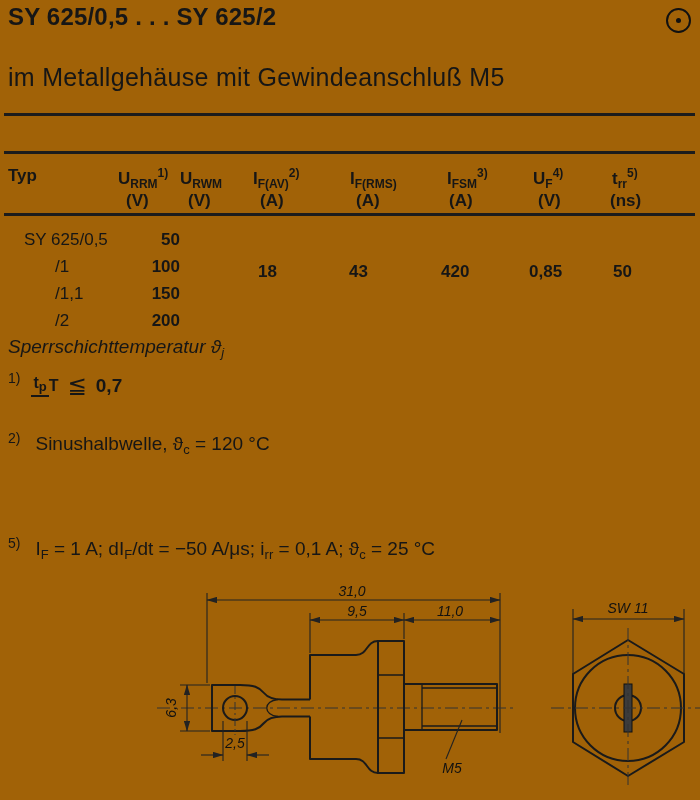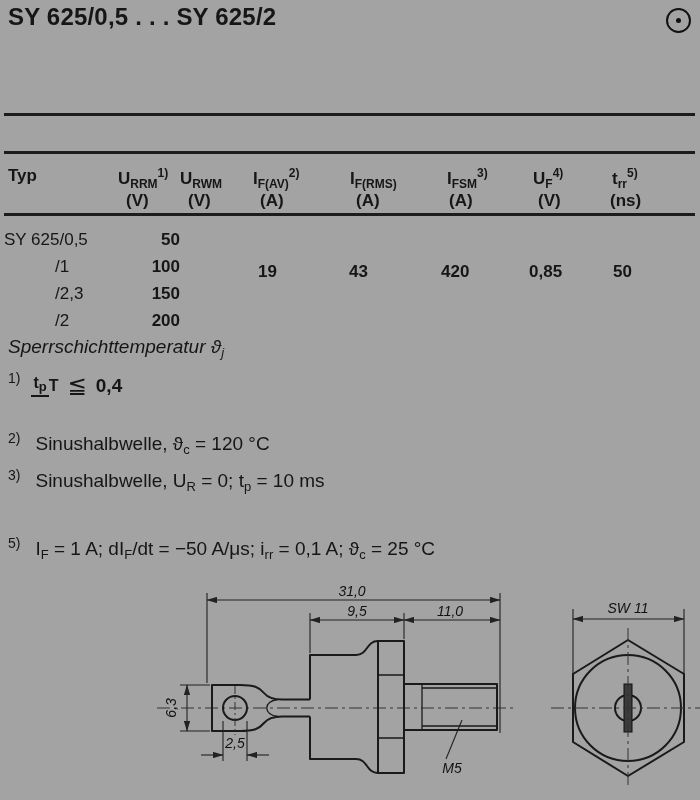--- a/index.html
+++ b/index.html
@@ -1,38 +1,38 @@
 <!DOCTYPE html>
 <html><head>
 <meta charset="utf-8">
 <style>
   html,body{margin:0;padding:0;background:#ddd;}
   .page{
-    position:relative;width:700px;height:800px;background:#a3a3a3;
+    position:relative;width:700px;height:800px;background:#a16207;
     font-family:"Liberation Sans","DejaVu Sans",sans-serif;color:#161616;
     overflow:hidden;margin:0 auto;
   }
   
   .title{position:absolute;left:8px;top:3px;font-size:24px;font-weight:bold;letter-spacing:.2px;}
   .subtitle{position:absolute;left:8px;font-size:25px;font-weight:400;letter-spacing:.3px;}
   .sub1{top:35px}
   .sub2{top:63px}
   .dot-icon{position:absolute;left:666px;top:8px;width:21px;height:21px;border:2.5px solid #111;border-radius:50%;}
   .dot-icon::after{content:"";position:absolute;left:8px;top:8px;width:5px;height:5px;background:#111;border-radius:50%;}
   .rule{position:absolute;left:4px;right:5px;height:3px;background:#1c1c1c;}
   .r1{top:113px}.r2{top:151px}.r3{top:213px}
   
   .th,.tu{position:absolute;font-size:17px;font-weight:bold;white-space:nowrap;}
   .th{top:166px}.tu{top:191px}
   .th sub{font-size:12px;vertical-align:-4px;font-weight:bold;}
   .th sup{font-size:12px;vertical-align:7px;font-weight:bold;}
   .ct0{left:8px}.ct1{left:118px}.ct2{left:180px}.ct3{left:253px}.ct4{left:350px}.ct5{left:447px}.ct6{left:533px}.ct7{left:612px}
   .cu1{left:126px}.cu2{left:188px}.cu3{left:260px}.cu4{left:356px}.cu5{left:449px}.cu6{left:538px}.cu7{left:610px}
   .trow,.tval{position:absolute;font-size:17px;white-space:nowrap;}
-  .typcell{left:4px}.typind{left:55px}
+  .typcell{left:24px}.typind{left:55px}
   .rt0{top:230px}.rt1{top:257px}.rt2{top:284px}.rt3{top:311px}
   .vcell{left:128px;width:52px;text-align:right;font-weight:bold;}
   .tval{font-weight:bold;top:262px;}
   .sv1{left:258px}.sv2{left:349px}.sv3{left:441px}.sv4{left:529px}.sv5{left:613px}
   
   .templine{position:absolute;left:8px;top:336px;font-size:19px;white-space:nowrap;font-style:italic;}
   .templine .tsub{font-size:13px;vertical-align:-4px;}
   .templine .tval{margin-left:10px;}
   .fn{position:absolute;left:8px;font-size:19px;white-space:nowrap;}
   .f2{top:433px}.f3{top:470px}.f4{top:503px}.f5{top:538px}
@@ -53,20 +53,21 @@
   .cl{stroke:#333;stroke-width:1;stroke-dasharray:13 4 3 4;fill:none;}
   .cls{stroke:#333;stroke-width:1;stroke-dasharray:8 3 2 3;fill:none;}
   .dt{font:italic 14px "Liberation Sans","DejaVu Sans",sans-serif;fill:#111;}
 </style>
 </head>
 <body>
 
 <div class="page">
 
   <div class="title">SY 625/0,5 . . . SY 625/2</div>
+  <div class="subtitle sub2">im Metallgehäuse mit Gewindeanschluß M5</div>
   <div class="dot-icon"></div>
   <div class="rule r1"></div>
   <div class="rule r2"></div>
   <div class="rule r3"></div>
 
   <span class="th ct0">Typ</span>
   <span class="th ct1"><span>U</span><sub>RRM</sub><sup>1)</sup></span>
   <span class="th ct2"><span>U</span><sub>RWM</sub><sup></sup></span>
   <span class="th ct3"><span>I</span><sub>F(AV)</sub><sup>2)</sup></span>
   <span class="th ct4"><span>I</span><sub>F(RMS)</sub><sup></sup></span>
@@ -77,46 +78,45 @@
   <span class="tu cu1">(V)</span>
   <span class="tu cu2">(V)</span>
   <span class="tu cu3">(A)</span>
   <span class="tu cu4">(A)</span>
   <span class="tu cu5">(A)</span>
   <span class="tu cu6">(V)</span>
   <span class="tu cu7">(ns)</span>
 
   <span class="trow typcell rt0">SY 625/0,5</span>
   <span class="trow typind rt1">/1</span>
-  <span class="trow typind rt2">/2,3</span>
+  <span class="trow typind rt2">/1,1</span>
   <span class="trow typind rt3">/2</span>
   <span class="trow vcell rt0">50</span>
   <span class="trow vcell rt1">100</span>
   <span class="trow vcell rt2">150</span>
   <span class="trow vcell rt3">200</span>
 
-  <span class="tval sv1">19</span>
+  <span class="tval sv1">18</span>
   <span class="tval sv2">43</span>
   <span class="tval sv3">420</span>
   <span class="tval sv4">0,85</span>
   <span class="tval sv5">50</span>
 
   <div class="templine"><span>Sperrschichttemperatur ϑ</span><span class="tsub">j</span></div>
 
   <div class="fn f1">
     <span class="fmark">1)</span>
     <span class="frac">
       <span class="fnum"><span>t</span><span class="s">p</span></span>
       <span class="fden">T</span>
     </span>
     <span class="frel">≦</span>
-    <span class="fval">0,4</span>
+    <span class="fval">0,7</span>
   </div>
   <div class="fn f2"><span class="fmark">2)</span><span>Sinushalbwelle, ϑ</span><span class="s">c</span><span> = 120 °C</span></div>
-  <div class="fn f3"><span class="fmark">3)</span><span>Sinushalbwelle, U</span><span class="s">R</span><span> = 0; t</span><span class="s">p</span><span> = 10 ms</span></div>
   <div class="fn f5"><span class="fmark">5)</span><span>I</span><span class="s">F</span><span> = 1 A; dI</span><span class="s">F</span><span>/dt = −50 A/μs; i</span><span class="s">rr</span><span> = 0,1 A; ϑ</span><span class="s">c</span><span> = 25 °C</span></div>
 
   <svg class="drawing" width="700" height="217" viewBox="0 0 700 217">
     <defs>
       <marker id="arr" viewBox="0 0 10 6" refX="9.5" refY="3" markerWidth="10" markerHeight="6" orient="auto-start-reverse">
         <path d="M0,0 L10,3 L0,6 Z" fill="#222"></path>
       </marker>
     </defs>
 
     <g>

